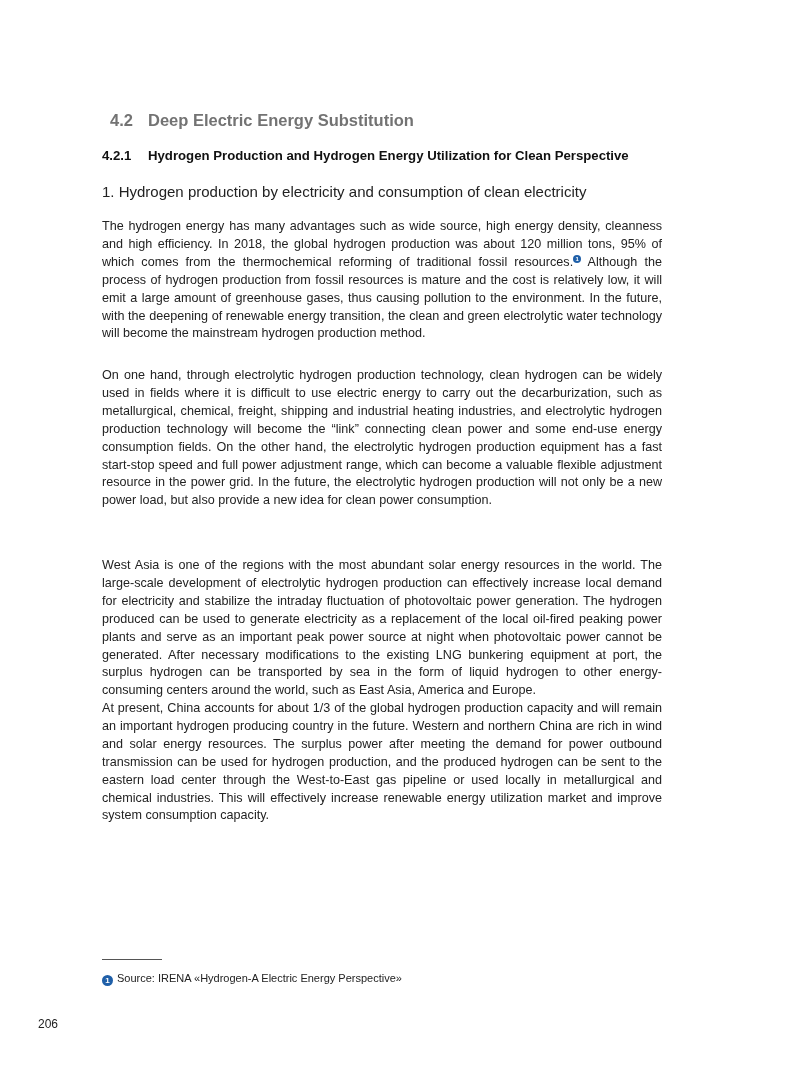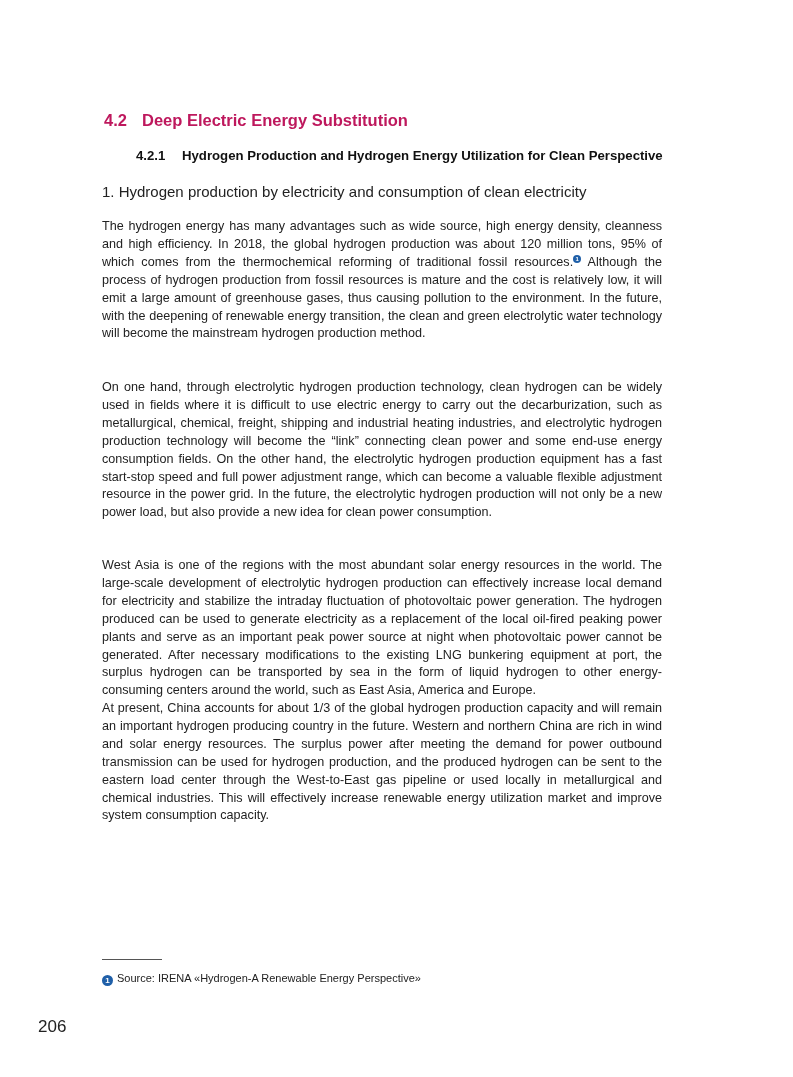--- a/index.html
+++ b/index.html
@@ -1,36 +1,36 @@
 <!DOCTYPE html>
 <html><head>
   <meta charset="utf-8">
   <style>
     html, body { margin: 0; padding: 0; background: #ffffff; }
     body { width: 793px; height: 1077px; position: relative; overflow: hidden;
       font-family: "Liberation Sans", sans-serif; color: #1e1e1e; }
     .page { position: absolute; left: 102px; top: 0; width: 560px; }
-    .h2 { position: absolute; top: 111px; left: 2px; font-size: 16.5px; font-weight: bold; color: #be185d; white-space: nowrap; }
+    .h2 { position: absolute; top: 111px; left: 8px; font-size: 16.5px; font-weight: bold; color: #737373; white-space: nowrap; }
     .h2 .num { display: inline-block; width: 38px; }
     .h3 { position: absolute; top: 148px; left: 0; font-size: 13.2px; font-weight: bold; color: #111; white-space: nowrap; }
-    .h3 .num { display: inline-block; width: 46px; margin-left: 34px; }
+    .h3 .num { display: inline-block; width: 46px; }
     .h4 { position: absolute; top: 183px; left: 0; font-size: 15px; color: #222; white-space: nowrap; }
     .para { position: absolute; left: 0; width: 560px; font-size: 12.6px; line-height: 17.9px;
       text-align: justify; color: #222; margin: 0; }
     .p1 { top: 218px; }
-    .p2 { top: 379px; }
+    .p2 { top: 367px; }
     .p3 { top: 557px; }
     .p4 { top: 700px; }
     .fn-marker { display: inline-block; width: 8px; height: 8px; border-radius: 50%; background: #1f5fa8;
       color: #fff; font-size: 6px; line-height: 8px; text-align: center; vertical-align: super; font-weight: bold; }
     .fn-rule { position: absolute; left: 102px; top: 959px; width: 60px; height: 0; border-top: 1px solid #555; }
     .footnote { position: absolute; left: 102px; top: 972px; font-size: 11px; color: #222; white-space: nowrap; }
     .footnote .fn-badge { display: inline-block; width: 11px; height: 11px; border-radius: 50%; background: #1f5fa8;
       color: #fff; font-size: 8px; line-height: 11px; text-align: center; font-weight: bold; vertical-align: -1px; margin-right: 4px; }
-    .page-number { position: absolute; left: 38px; top: 1017px; font-size: 17px; color: #222; text-align: right; }
+    .page-number { position: absolute; left: 38px; top: 1017px; font-size: 12px; color: #222; text-align: right; }
   </style>
 </head>
 <body>
 
 <div class="page">
   <div class="h2">
     <span class="num">4.2</span><span>Deep Electric Energy Substitution</span>
   </div>
   <div class="h3">
     <span class="num">4.2.1</span><span>Hydrogen Production and Hydrogen Energy Utilization for Clean Perspective</span>
@@ -39,16 +39,16 @@
 
   <p class="para p1"><span>The hydrogen energy has many advantages such as wide source, high energy density, cleanness and high efficiency. In 2018, the global hydrogen production was about 120 million tons, 95% of which comes from the thermochemical reforming of traditional fossil resources.</span><span class="fn-marker">1</span><span> Although the process of hydrogen production from fossil resources is mature and the cost is relatively low, it will emit a large amount of greenhouse gases, thus causing pollution to the environment. In the future, with the deepening of renewable energy transition, the clean and green electrolytic water technology will become the mainstream hydrogen production method.</span></p>
 
   <p class="para p2">On one hand, through electrolytic hydrogen production technology, clean hydrogen can be widely used in fields where it is difficult to use electric energy to carry out the decarburization, such as metallurgical, chemical, freight, shipping and industrial heating industries, and electrolytic hydrogen production technology will become the “link” connecting clean power and some end-use energy consumption fields. On the other hand, the electrolytic hydrogen production equipment has a fast start-stop speed and full power adjustment range, which can become a valuable flexible adjustment resource in the power grid. In the future, the electrolytic hydrogen production will not only be a new power load, but also provide a new idea for clean power consumption.</p>
   <p class="para p3">West Asia is one of the regions with the most abundant solar energy resources in the world. The large-scale development of electrolytic hydrogen production can effectively increase local demand for electricity and stabilize the intraday fluctuation of photovoltaic power generation. The hydrogen produced can be used to generate electricity as a replacement of the local oil-fired peaking power plants and serve as an important peak power source at night when photovoltaic power cannot be generated. After necessary modifications to the existing LNG bunkering equipment at port, the surplus hydrogen can be transported by sea in the form of liquid hydrogen to other energy-consuming centers around the world, such as East Asia, America and Europe.</p>
   <p class="para p4">At present, China accounts for about 1/3 of the global hydrogen production capacity and will remain an important hydrogen producing country in the future. Western and northern China are rich in wind and solar energy resources. The surplus power after meeting the demand for power outbound transmission can be used for hydrogen production, and the produced hydrogen can be sent to the eastern load center through the West-to-East gas pipeline or used locally in metallurgical and chemical industries. This will effectively increase renewable energy utilization market and improve system consumption capacity.</p>
 </div>
 
 <div class="fn-rule"></div>
 <div class="footnote">
-  <span class="fn-badge">1</span><span>Source: IRENA «Hydrogen-A Renewable Energy Perspective»</span>
+  <span class="fn-badge">1</span><span>Source: IRENA «Hydrogen-A Electric Energy Perspective»</span>
 </div>
 
 <div class="page-number">206</div>
 
 </body></html>

